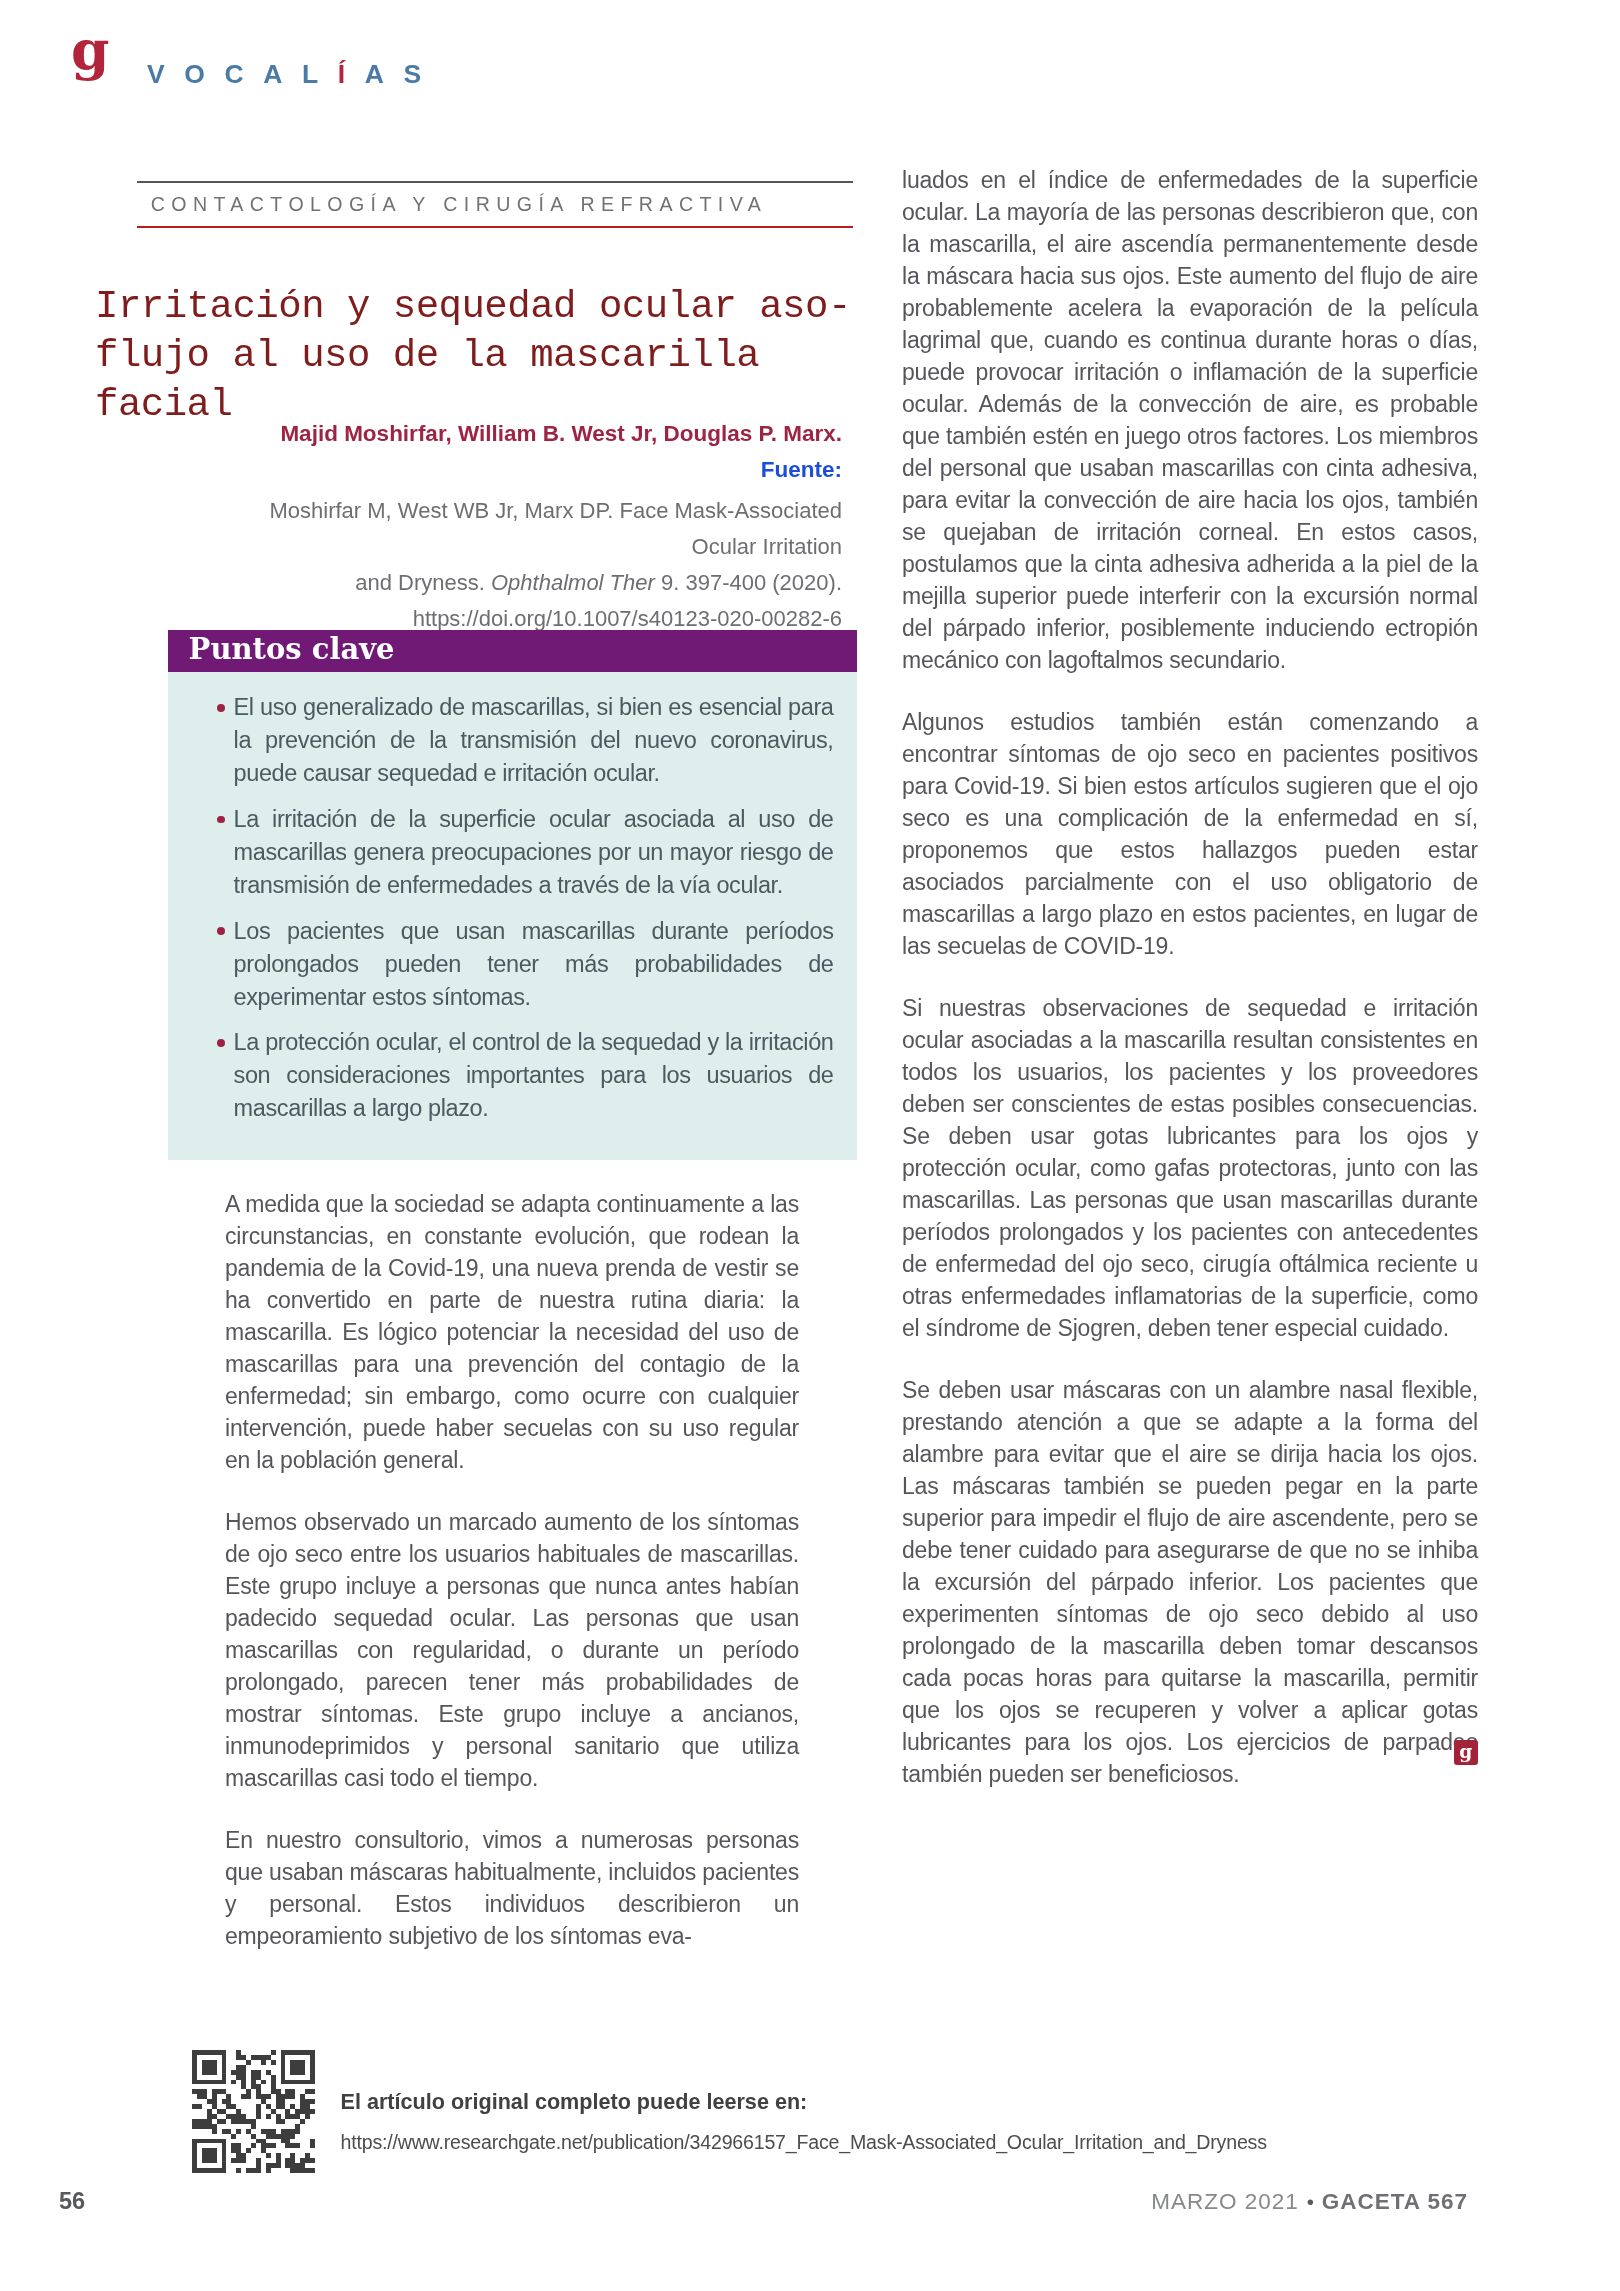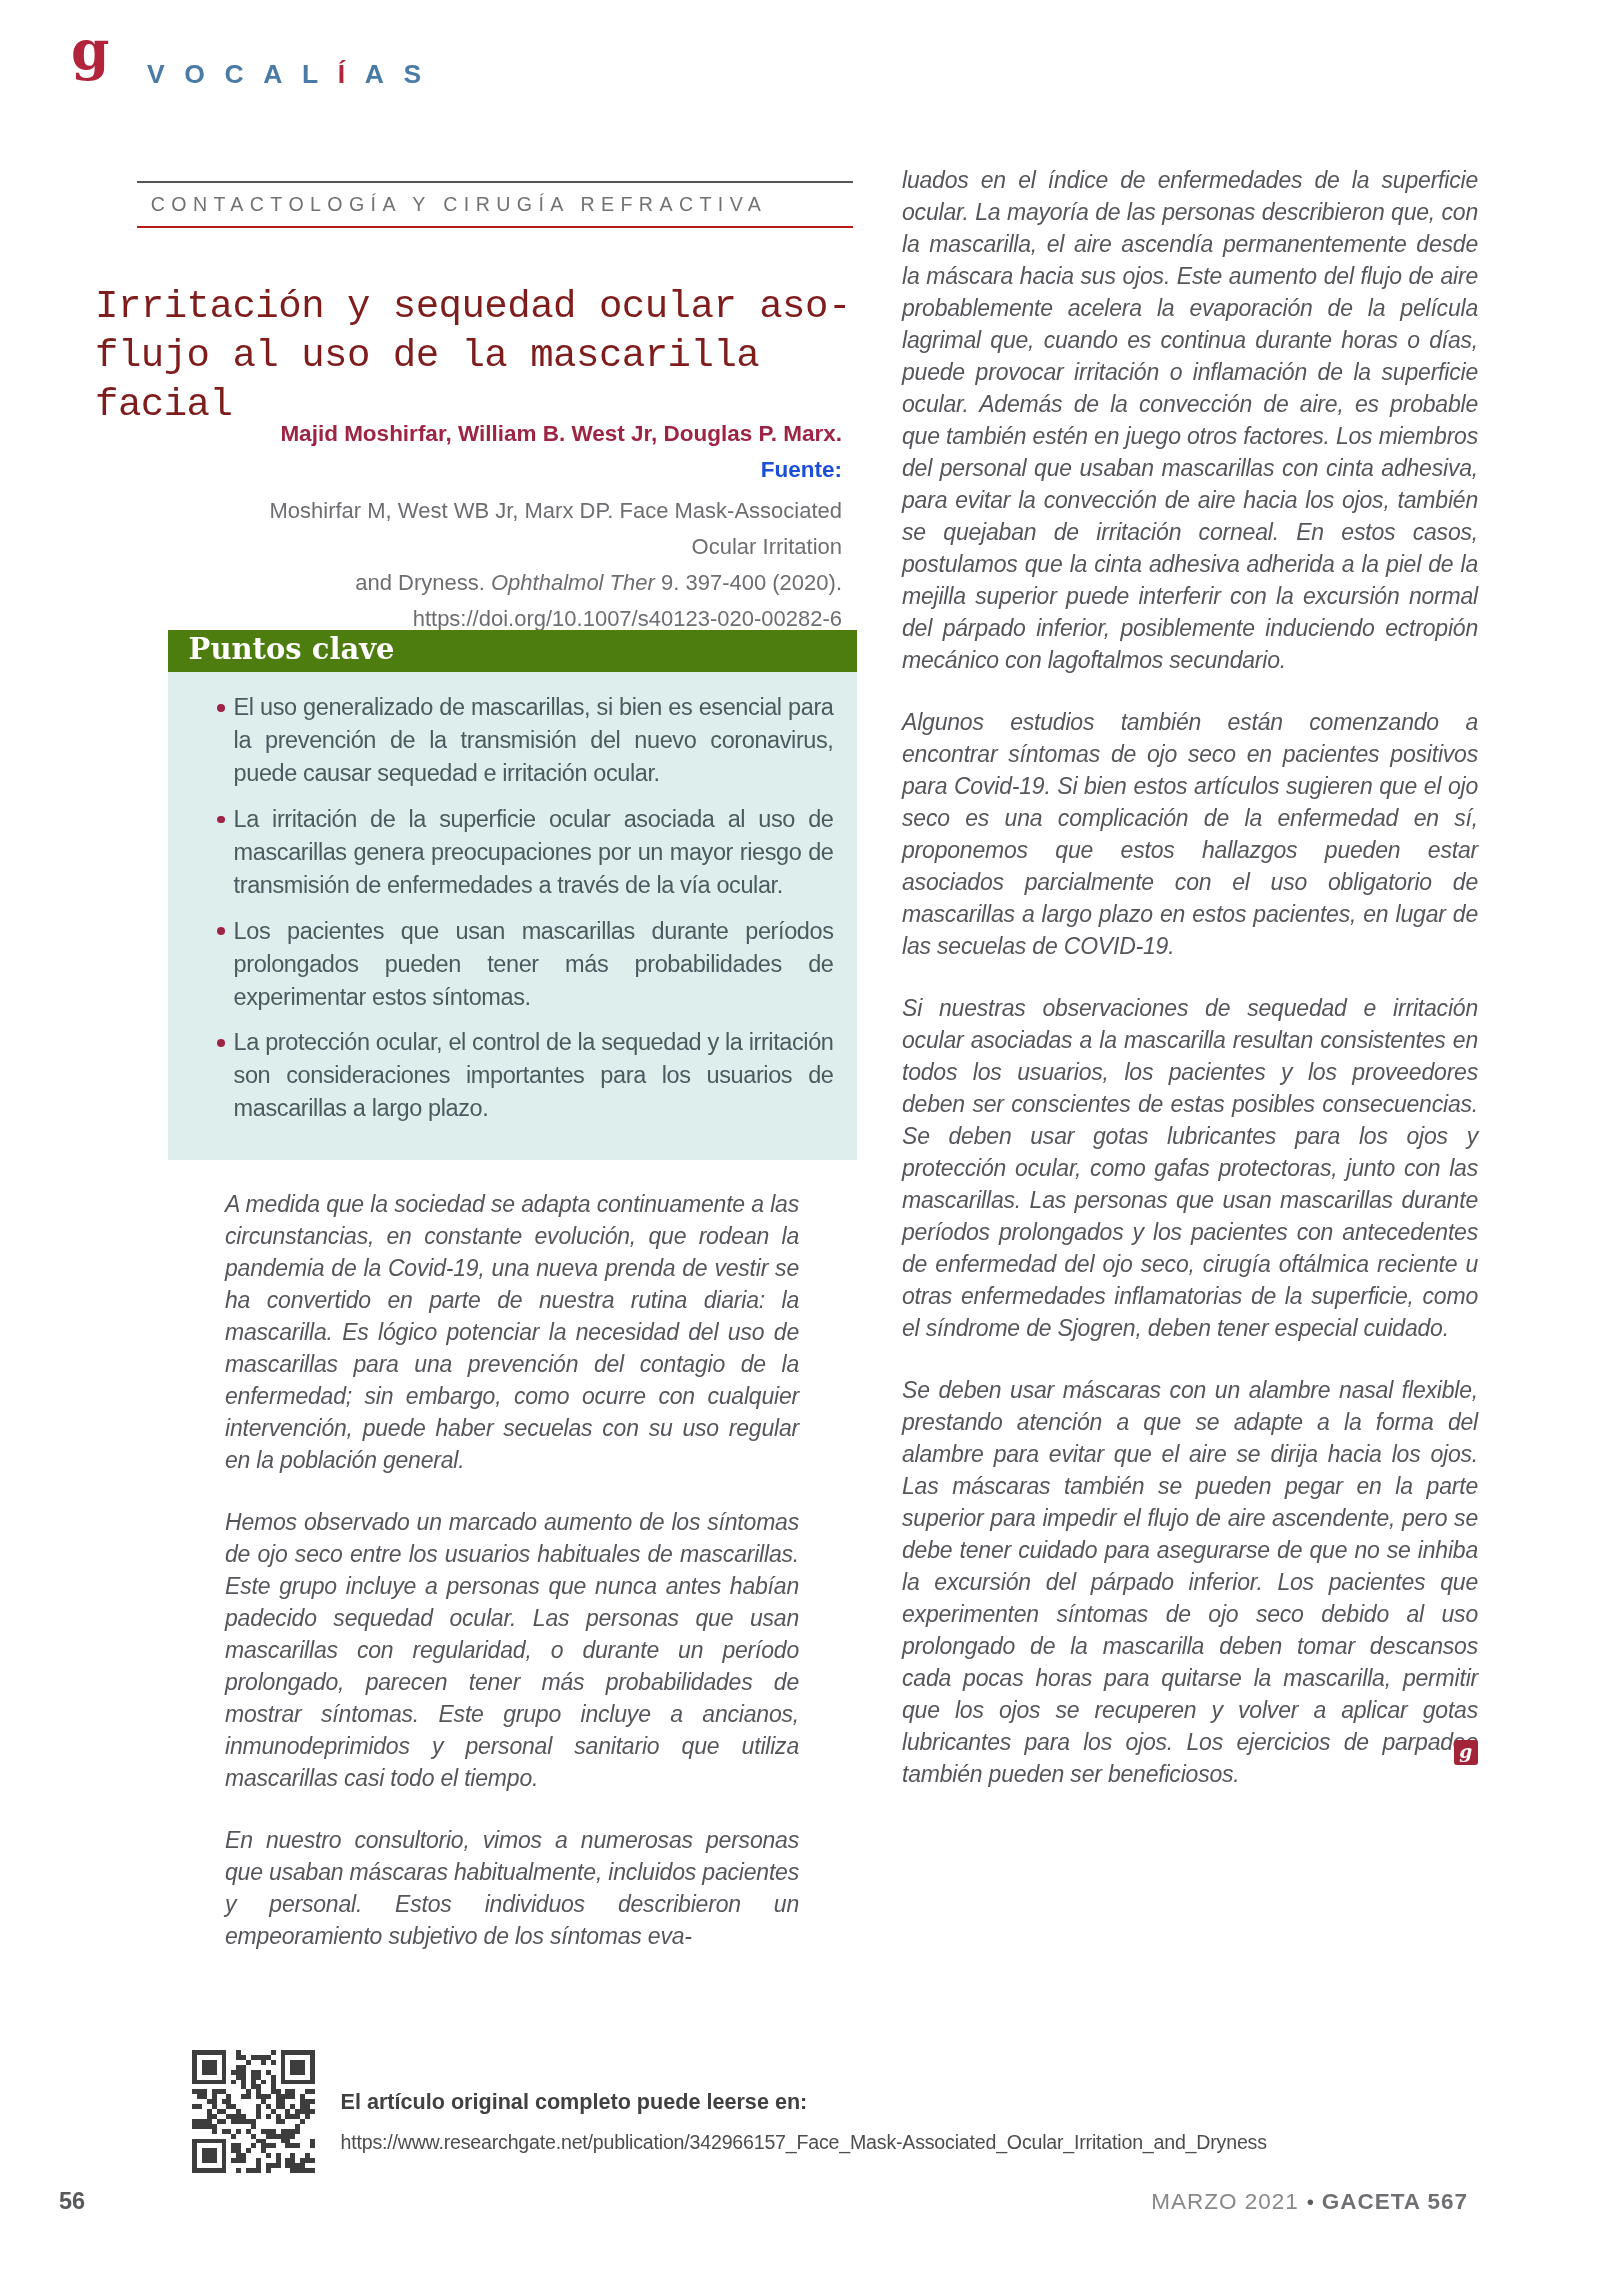--- a/index.html
+++ b/index.html
@@ -37,42 +37,42 @@
   .meta{
     position:absolute;left:225px;top:421px;width:617px;text-align:right;
   }
   .byline{font-size:22.5px;font-weight:bold;color:#9E2443;margin:0 0 9.8px 0;}
   .source-label{font-size:22.5px;font-weight:bold;color:#1d4ed8;margin:0 0 9.8px 0;}
   .citation{font-size:22px;line-height:36px;color:#6D6E71;}
   .citation .journal{font-style:italic;}
   
   .keypoints{position:absolute;left:168px;top:630px;width:689px;}
   .kp-header{
-    background:#4d7c0f;color:#ffffff;
+    background:#701a75;color:#ffffff;
     font-family:"DejaVu Serif",serif;font-weight:bold;font-size:29px;line-height:29px;
     padding:4.9px 0 7.8px 20.6px;
   }
   .kp-body{background:#DDEEEC;padding:19.6px 23.5px 35px 0;}
   .kp-item{display:flex;padding-left:49px;margin-bottom:12.7px;}
   .kp-item:last-child{margin-bottom:0;}
   .kp-dot{
     flex:0 0 auto;width:7.8px;height:7.8px;border-radius:50%;background:#9E2443;
     margin:12.7px 8.8px 0 0;
   }
   .kp-text{
     font-size:23.5px;line-height:33px;color:#4C5A60;text-align:justify;
     letter-spacing:-0.4px;hyphens:auto;
   }
   
   .col{position:absolute;}
   .col-left{left:225px;top:1188px;width:574px;}
   .col-right{left:902px;top:164px;width:576px;}
   .col p{
     margin:0 0 30px 0;font-size:23px;line-height:32px;color:#55565B;
-    text-align:justify;letter-spacing:-0.2px;hyphens:auto;font-style:italic;
+    text-align:justify;letter-spacing:-0.2px;hyphens:auto;
   }
   .col p:last-child{margin-bottom:0;}
   .p-end{position:relative;}
   .endmark{
     position:absolute;right:0;bottom:25.5px;width:24.5px;height:24.5px;
     background:#A32438;border-radius:2.9px;color:#ffffff;
     font-family:"DejaVu Serif",serif;font-weight:bold;font-size:18.6px;line-height:24.5px;
     text-align:center;
   }
   

